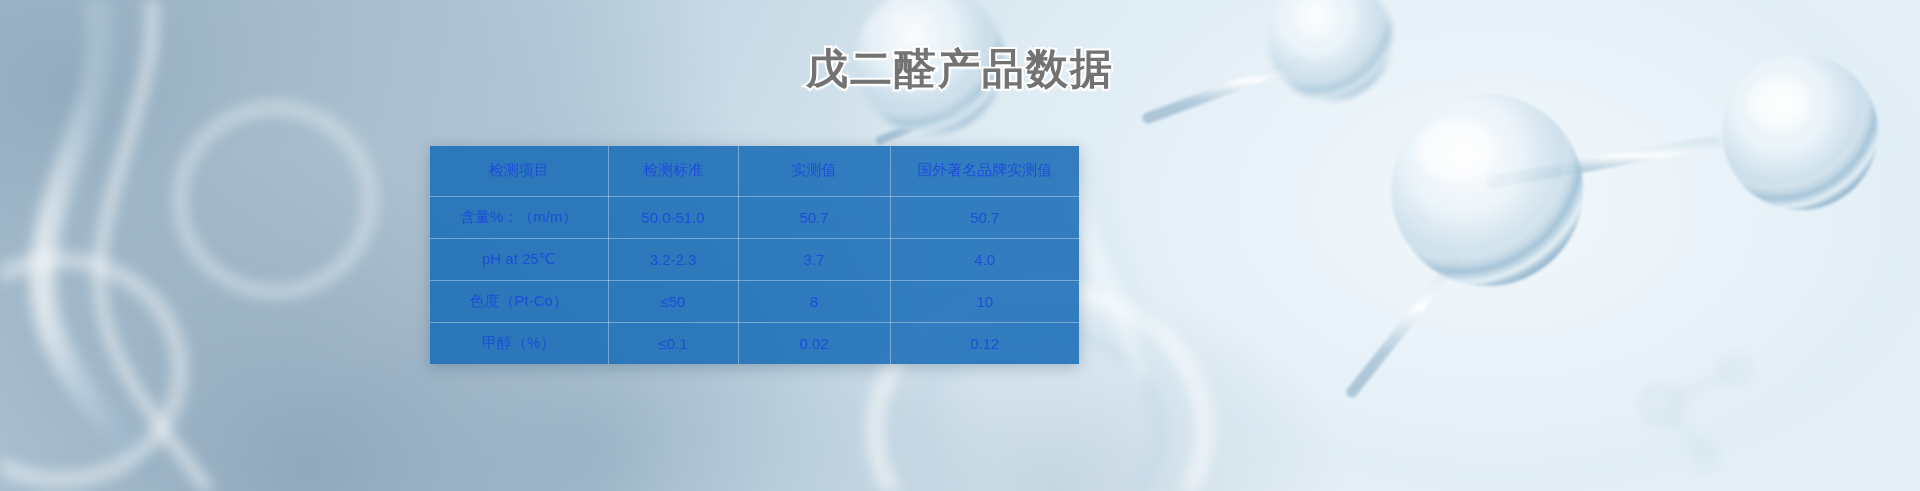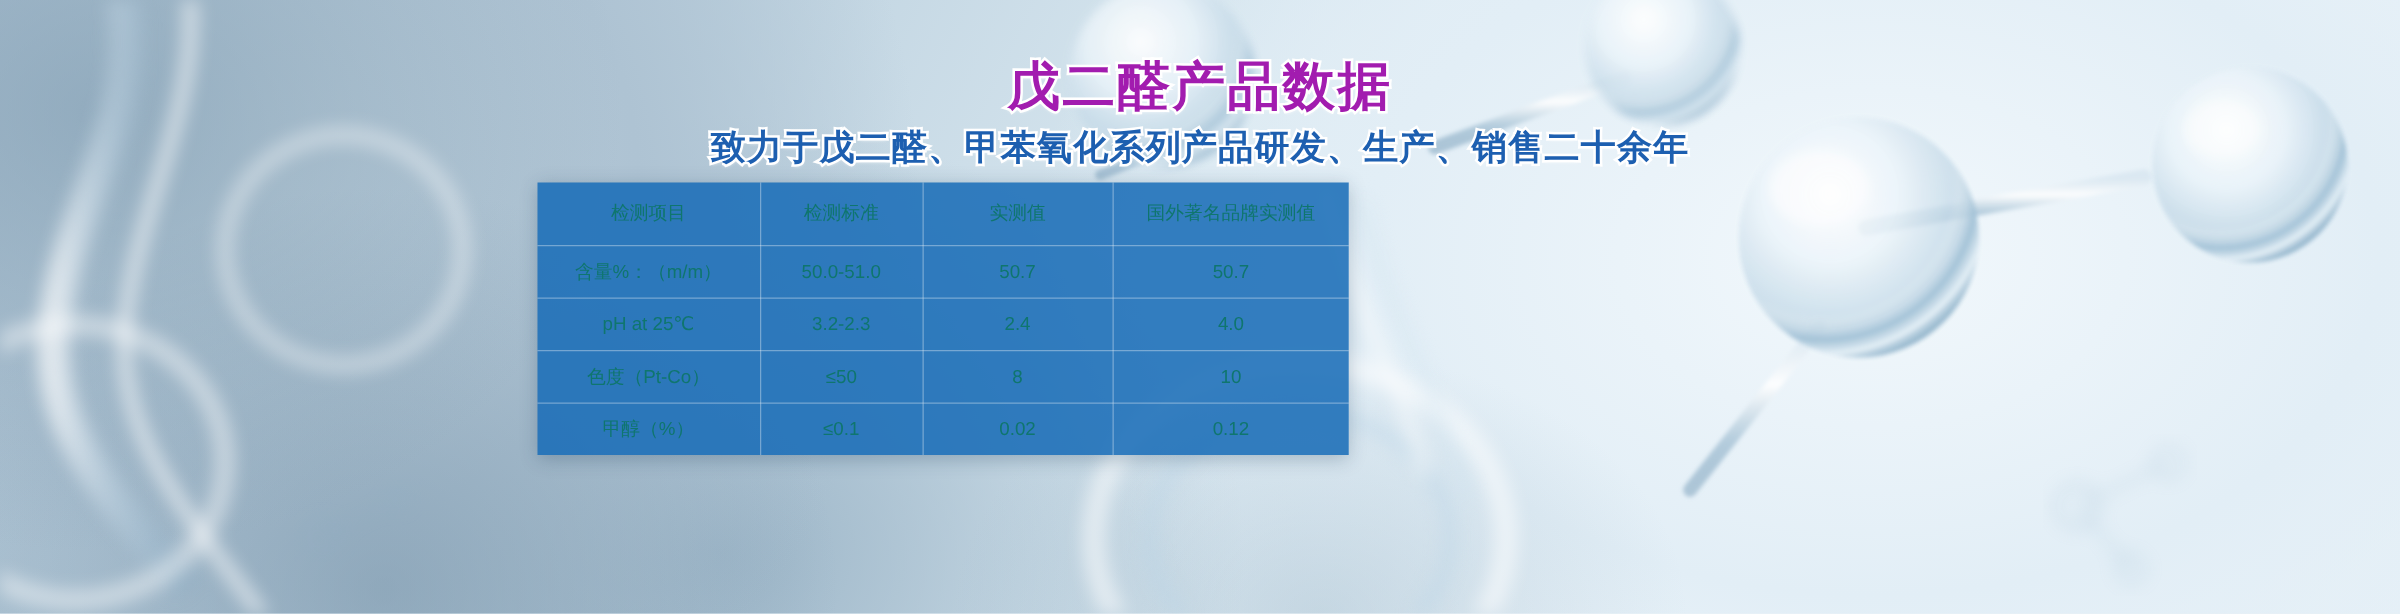--- a/index.html
+++ b/index.html
@@ -46,21 +46,21 @@
   .headings {
     position:absolute;
     left:0; right:0; top:48px;
     text-align:center;
     z-index:6;
   }
   .main-title {
     font-size:42px;
     font-weight:bold;
     letter-spacing:2px;
-    color:#a21caf;
+    color:#737373;
     line-height:1;
     -webkit-text-stroke:4px #ffffff;
     paint-order:stroke fill;
     text-shadow:0 2px 3px rgba(255,255,255,.9);
   }
   .sub-title {
     margin-top:14px;
     font-size:28px;
     font-weight:bold;
     letter-spacing:1px;
@@ -84,21 +84,21 @@
     border-collapse:collapse;
     background:rgba(26,109,183,.88);
     table-layout:fixed;
   }
   table.data col.c1 { width:178px; }
   table.data col.c2 { width:130px; }
   table.data col.c3 { width:152px; }
   table.data col.c4 { width:189px; }
 
   table.data th, table.data td {
-    color:#0f766e;
+    color:#1d4ed8;
     text-align:center;
     font-weight:normal;
     font-size:15px;
     height:40px;
     padding:0 4px;
     border-right:1px solid rgba(255,255,255,.35);
     border-bottom:1px solid rgba(255,255,255,.35);
     white-space:nowrap;
   }
   table.data th:last-child, table.data td:last-child { border-right:none; }
@@ -209,21 +209,20 @@
       <ellipse cx="1040" cy="430" rx="120" ry="100" fill="none" stroke="#bcd6e7" stroke-width="10" opacity=".50"></ellipse>
       <path d="M1060 150 C 1075 230, 1120 300, 1140 380" stroke="#ffffff" stroke-width="9" fill="none" opacity=".55"></path>
       <path d="M1090 160 C 1105 240, 1150 310, 1175 400" stroke="#cfe3f0" stroke-width="7" fill="none" opacity=".5"></path>
 
       <ellipse cx="275" cy="200" rx="95" ry="92" fill="none" stroke="#ffffff" stroke-width="14" opacity=".38"></ellipse>
     </svg>
   </div>
 
   <div class="headings">
     <div class="main-title">戊二醛产品数据</div>
-    <div class="sub-title">致力于戊二醛、甲苯氧化系列产品研发、生产、销售二十余年</div>
   </div>
 
   <div class="table-wrap">
     <table class="data">
       <colgroup>
         <col class="c1">
           <col class="c2">
           <col class="c3">
           <col class="c4">
       </colgroup>
@@ -238,21 +237,21 @@
       <tbody>
         <tr>
           <td>含量%：（m/m）</td>
           <td>50.0-51.0</td>
           <td>50.7</td>
           <td>50.7</td>
         </tr>
         <tr>
           <td>pH at 25℃</td>
           <td>3.2-2.3</td>
-          <td>2.4</td>
+          <td>3.7</td>
           <td>4.0</td>
         </tr>
         <tr>
           <td>色度（Pt-Co）</td>
           <td>≤50</td>
           <td>8</td>
           <td>10</td>
         </tr>
         <tr>
           <td>甲醇（%）</td>

